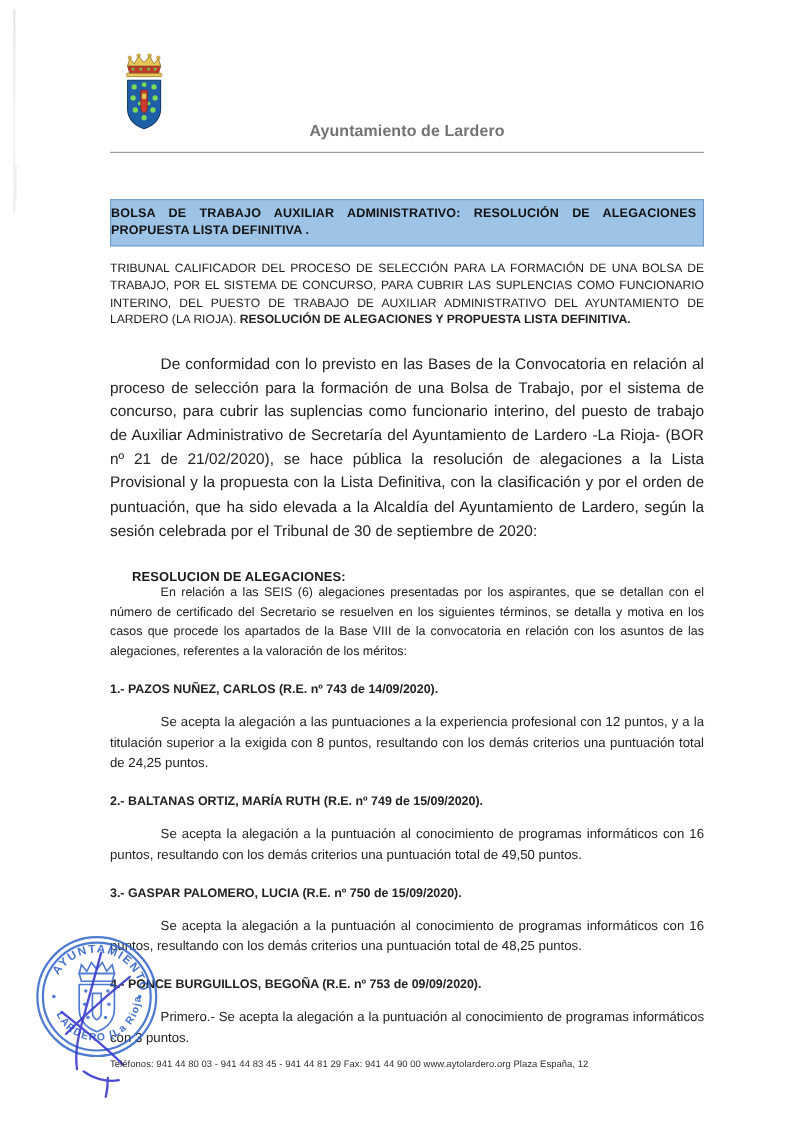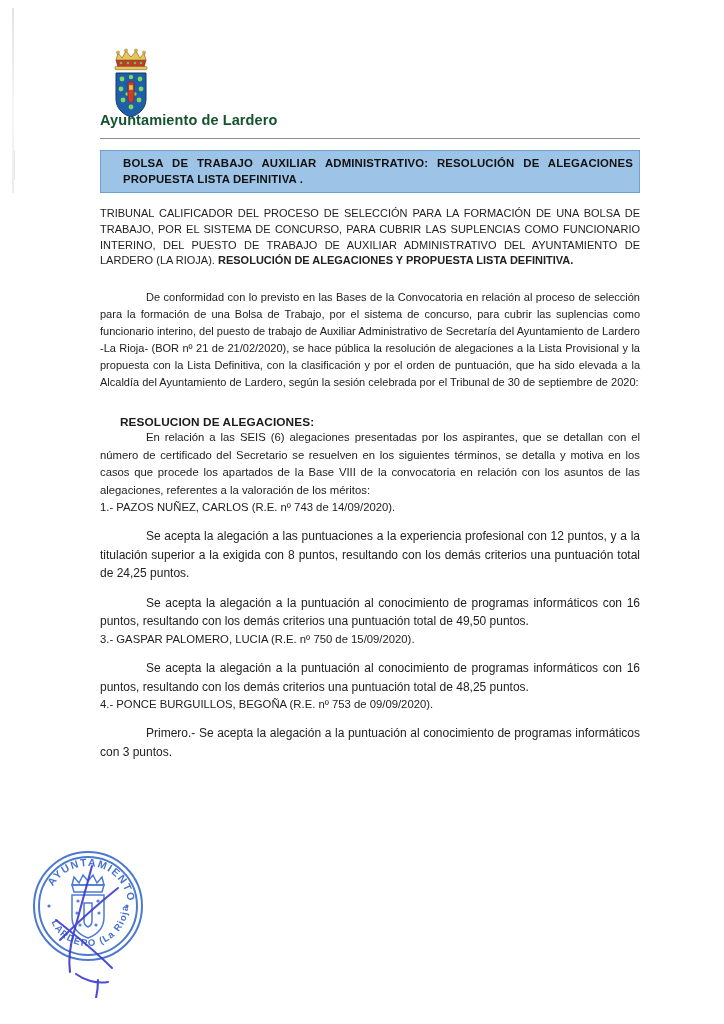--- a/index.html
+++ b/index.html
@@ -46,24 +46,25 @@
     left: 108px;
     top: 44px;
     width: 46px;
     height: 76px;
   }
   .header-title {
     position: absolute;
     left: 100px;
     top: 112px;
     width: 540px;
+    text-align: center;
     font-size: 14.5px;
     font-weight: bold;
     letter-spacing: .1px;
-    color: #14532d;
+    color: #737373;
   }
   .header-rule {
     position: absolute;
     left: 100px;
     top: 138px;
     width: 540px;
     height: 1px;
     background: #8f8f8f;
   }
 
@@ -71,28 +72,29 @@
   .content {
     position: absolute;
     left: 100px;
     top: 150px;
     width: 540px;
   }
 
   .highlight-box {
     background: #9dc3e6;
     border: 1px solid #6f9fce;
-    padding: 4px 6px 5px 22px;
+    padding: 4px 6px 5px 0;
     font-size: 11.4px;
     font-weight: bold;
     line-height: 1.42;
     text-align: justify;
     text-align-last: left;
     letter-spacing: .15px;
     color: #111;
+    margin-top: 31px;
   }
 
   p {
     margin: 0;
     font-size: 11.4px;
     line-height: 1.45;
     text-align: justify;
     color: #222;
   }
 
@@ -103,42 +105,44 @@
     text-align: justify;
     text-align-last: left;
   }
   .caps-block .bold-last {
     font-weight: bold;
   }
 
   .body-para {
     margin-top: 20px;
     text-indent: 46px;
-    font-size: 11px;
+    font-size: 14px;
     line-height: 1.55;
   }
 
   .section-heading {
     margin-top: 24px;
     margin-left: 20px;
     font-size: 11.8px;
     font-weight: bold;
     letter-spacing: .1px;
   }
 
   .para {
     text-indent: 46px;
     font-size: 11.3px;
     line-height: 1.55;
   }
 
   .item-name {
+    margin-top: 18px;
     font-size: 11.3px;
     line-height: 1.5;
     text-align: left;
+    font-weight: bold;
   }
 
   .item-body {
     margin-top: 11px;
     text-indent: 46px;
     font-size: 12px;
     line-height: 1.55;
   }
 
   
@@ -229,20 +233,21 @@
 
     <p class="body-para">De conformidad con lo previsto en las Bases de la Convocatoria en relación al proceso de selección para la  formación de una Bolsa de Trabajo, por el sistema de concurso, para cubrir las suplencias como funcionario interino, del puesto de trabajo de Auxiliar Administrativo de Secretaría del Ayuntamiento de Lardero -La Rioja- (BOR nº 21 de 21/02/2020), se hace pública la resolución de alegaciones a la Lista Provisional  y la propuesta con la Lista Definitiva, con la clasificación y por el orden de puntuación, que ha sido elevada a la Alcaldía del Ayuntamiento de Lardero, según la sesión celebrada por el Tribunal de 30 de septiembre de 2020:</p>
 
     <div class="section-heading">RESOLUCION DE ALEGACIONES:</div>
 
     <p class="para">En relación a las SEIS (6) alegaciones presentadas por los aspirantes, que se detallan con el número de certificado del Secretario se resuelven en los siguientes términos, se detalla y motiva en los casos que procede los apartados de la Base VIII de la convocatoria en relación con los asuntos de las alegaciones, referentes a la valoración de los méritos:</p>
 
     <p class="item-name">1.- PAZOS NUÑEZ, CARLOS (R.E. nº 743 de 14/09/2020).</p>
     <p class="item-body">Se acepta la alegación a las puntuaciones a la experiencia profesional con 12 puntos, y a la titulación superior a la exigida con 8 puntos, resultando con los demás criterios una puntuación total de 24,25 puntos.</p>
 
+    <p class="item-name">2.- BALTANAS ORTIZ, MARÍA RUTH (R.E. nº 749 de 15/09/2020).</p>
     <p class="item-body">Se acepta la alegación a la puntuación al conocimiento de programas informáticos con 16 puntos, resultando con los demás criterios una puntuación total de 49,50 puntos.</p>
 
     <p class="item-name">3.- GASPAR PALOMERO, LUCIA (R.E. nº 750 de 15/09/2020).</p>
     <p class="item-body">Se acepta la alegación a la puntuación al conocimiento de programas informáticos con 16 puntos, resultando con los demás criterios una puntuación total de 48,25 puntos.</p>
 
     <p class="item-name">4.- PONCE BURGUILLOS, BEGOÑA (R.E. nº 753 de 09/09/2020).</p>
     <p class="item-body">Primero.- Se acepta la alegación a la puntuación al conocimiento de programas informáticos con 3 puntos.</p>
 
   </div>
 
@@ -285,14 +290,15 @@
   <svg class="signature" viewBox="0 0 140 150">
     <g fill="none" stroke="#3a3ad0" stroke-width="2.1" stroke-linecap="round" opacity="0.9">
       <path d="M52 18 C46 40 40 62 34 84 C30 98 28 110 30 124"></path>
       <path d="M20 92 C38 74 58 56 78 40"></path>
       <path d="M16 72 C34 86 54 102 72 120"></path>
       <path d="M36 126 C44 132 56 136 68 134"></path>
       <path d="M58 132 C58 140 57 146 56 150"></path>
     </g>
   </svg>
 
+  <div class="footer">Teléfonos: 941 44 80 03 - 941 44 83 45 - 941 44 81 29  Fax: 941 44 90 00  www.aytolardero.org  Plaza España, 12</div>
 
 </div>
 
 </body></html>

